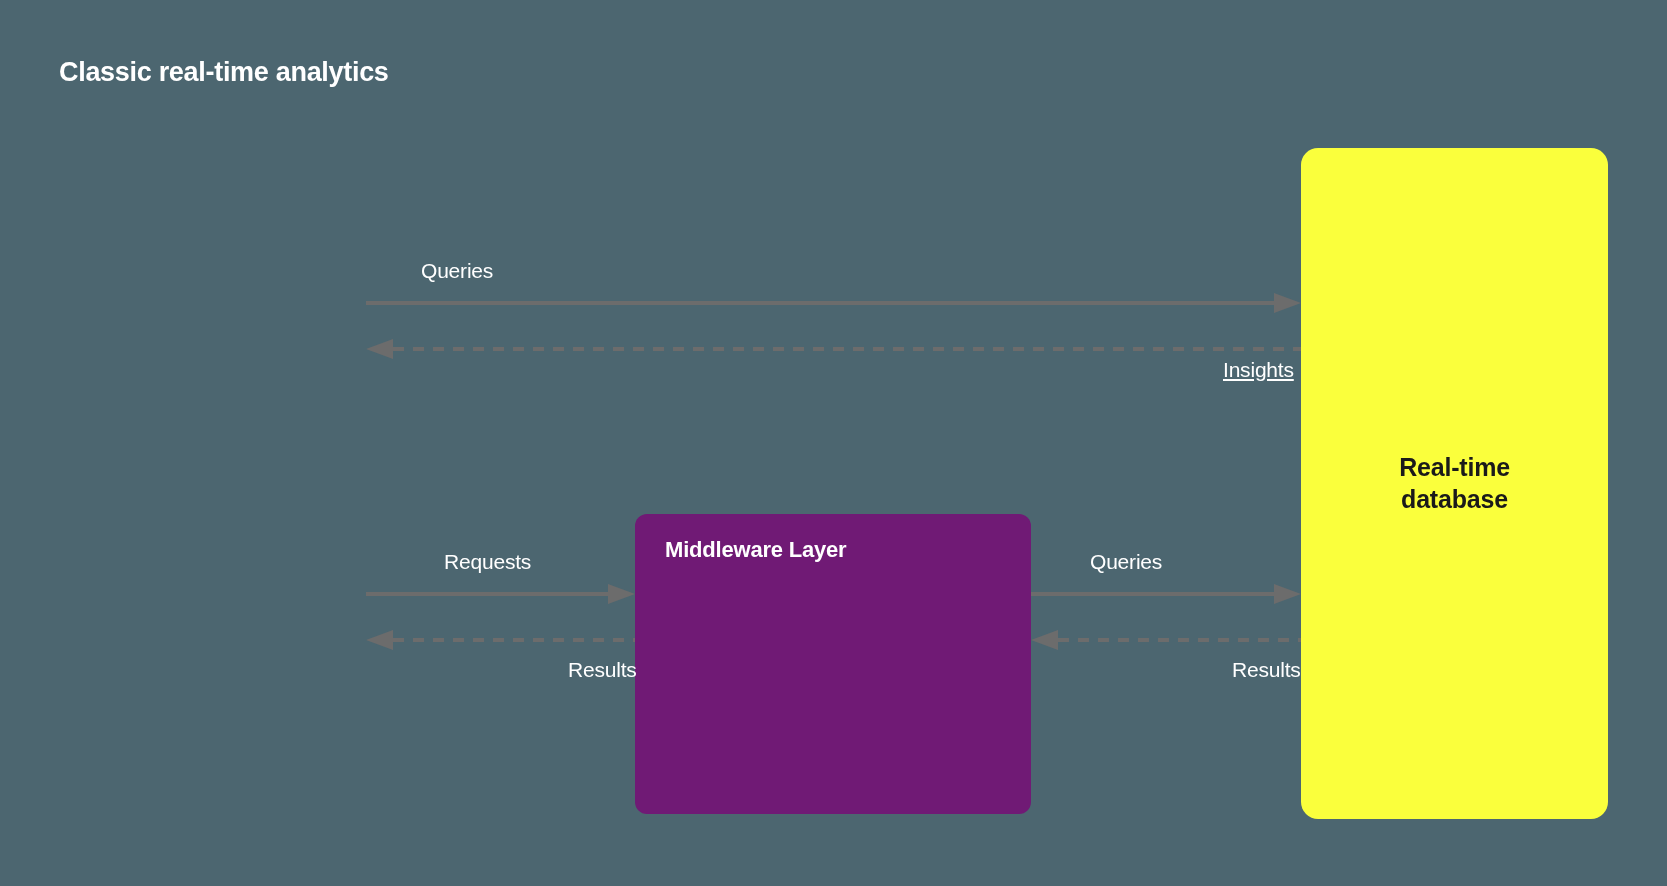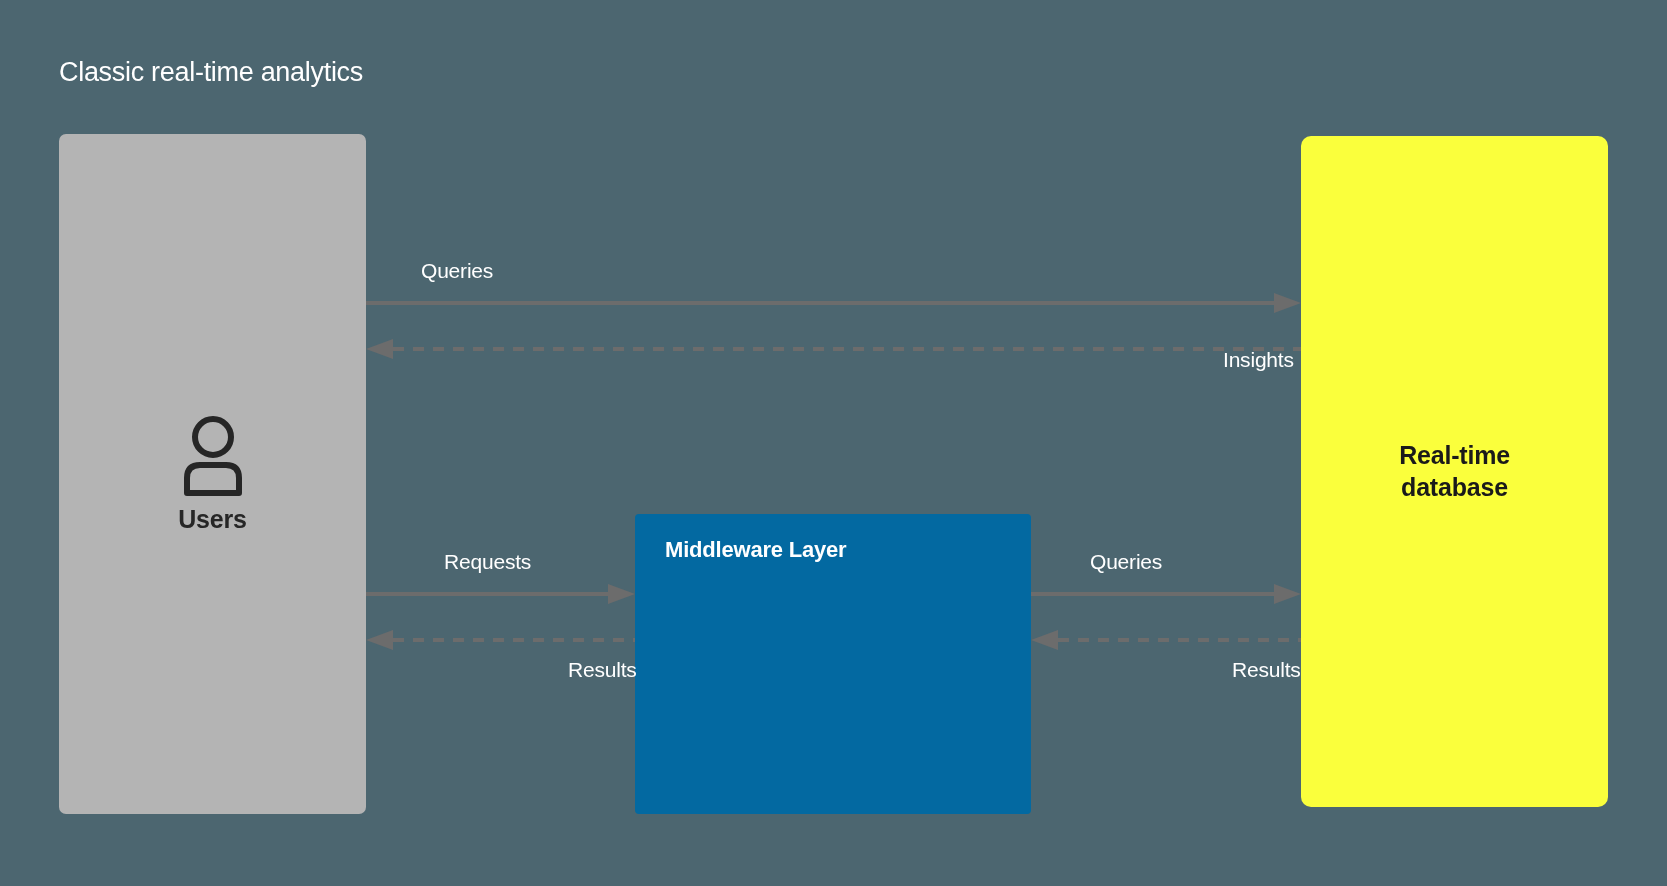--- a/index.html
+++ b/index.html
@@ -19,21 +19,21 @@
     height: 886px;
     background: #4c6670;
   }
 
   
   .diagram-title {
     position: absolute;
     left: 59px;
     top: 57px;
     font-size: 27px;
-    font-weight: normal;
+    font-weight: bold;
     color: #ffffff;
     letter-spacing: -0.3px;
     white-space: nowrap;
   }
 
   
   .node {
     position: absolute;
     box-sizing: border-box;
   }
@@ -67,41 +67,41 @@
     font-weight: bold;
     color: #262626;
     letter-spacing: -0.2px;
   }
 
   .node-middleware {
     left: 635px;
     top: 514px;
     width: 396px;
     height: 300px;
-    background: #0369a1;
-    border-radius: 4px;
+    background: #701a75;
+    border-radius: 12px;
   }
   .middleware-label {
     position: absolute;
     left: 30px;
     top: 23px;
     font-size: 22px;
     font-weight: bold;
     color: #ffffff;
     letter-spacing: -0.2px;
     white-space: nowrap;
   }
 
   .node-db {
     left: 1301px;
-    top: 136px;
+    top: 148px;
     width: 307px;
     height: 671px;
     background: #faff3c;
-    border-radius: 10px;
+    border-radius: 17px;
   }
   .db-inner {
     position: absolute;
     left: 0;
     right: 0;
     top: 0;
     bottom: 0;
     display: flex;
     flex-direction: column;
     align-items: center;
@@ -135,29 +135,20 @@
     margin-left: 38px;
   }
 </style>
 </head>
 <body>
 
 <div id="canvas">
 
   <div class="diagram-title">Classic real-time analytics</div>
 
-  <div class="node node-users">
-    <div class="users-inner">
-      <svg class="user-icon" viewBox="0 0 72 82">
-        <circle cx="36" cy="22" r="18" fill="none" stroke="#262626" stroke-width="6"></circle>
-        <path d="M 10 78 L 10 63 Q 10 50 23 50 L 49 50 Q 62 50 62 63 L 62 78 Z" fill="none" stroke="#262626" stroke-width="6" stroke-linejoin="round"></path>
-      </svg>
-      <div class="users-label">Users</div>
-    </div>
-  </div>
 
   <div class="node node-middleware">
     <div class="middleware-label">Middleware Layer</div>
   </div>
 
   <div class="node node-db">
     <div class="db-inner">
       <div class="db-label">
         <span>Real-time</span><br>
         <span>database</span>
@@ -172,21 +163,21 @@
     </svg>
   </div>
   <div class="edge-label" style="left:383px; top:259px;">Queries</div>
 
   <div class="edge" style="left:366px; top:338px; width:935px;">
     <svg width="935" height="22" viewBox="0 0 935 22">
       <line x1="27" y1="11" x2="935" y2="11" stroke="#6c6c6c" stroke-width="4" stroke-dasharray="11 9"></line>
       <polygon points="27,1 0,11 27,21" fill="#6c6c6c"></polygon>
     </svg>
   </div>
-  <div class="edge-label" style="left:1185px; top:348px;">Insights</div>
+  <div class="edge-label" style="left:1185px; top:358px;text-decoration:underline;">Insights</div>
 
   <div class="edge" style="left:366px; top:583px; width:269px;">
     <svg width="269" height="22" viewBox="0 0 269 22">
       <line x1="0" y1="11" x2="242" y2="11" stroke="#6c6c6c" stroke-width="4"></line>
       <polygon points="242,1 269,11 242,21" fill="#6c6c6c"></polygon>
     </svg>
   </div>
   <div class="edge-label" style="left:406px; top:550px;">Requests</div>
 
   <div class="edge" style="left:366px; top:629px; width:269px;">

